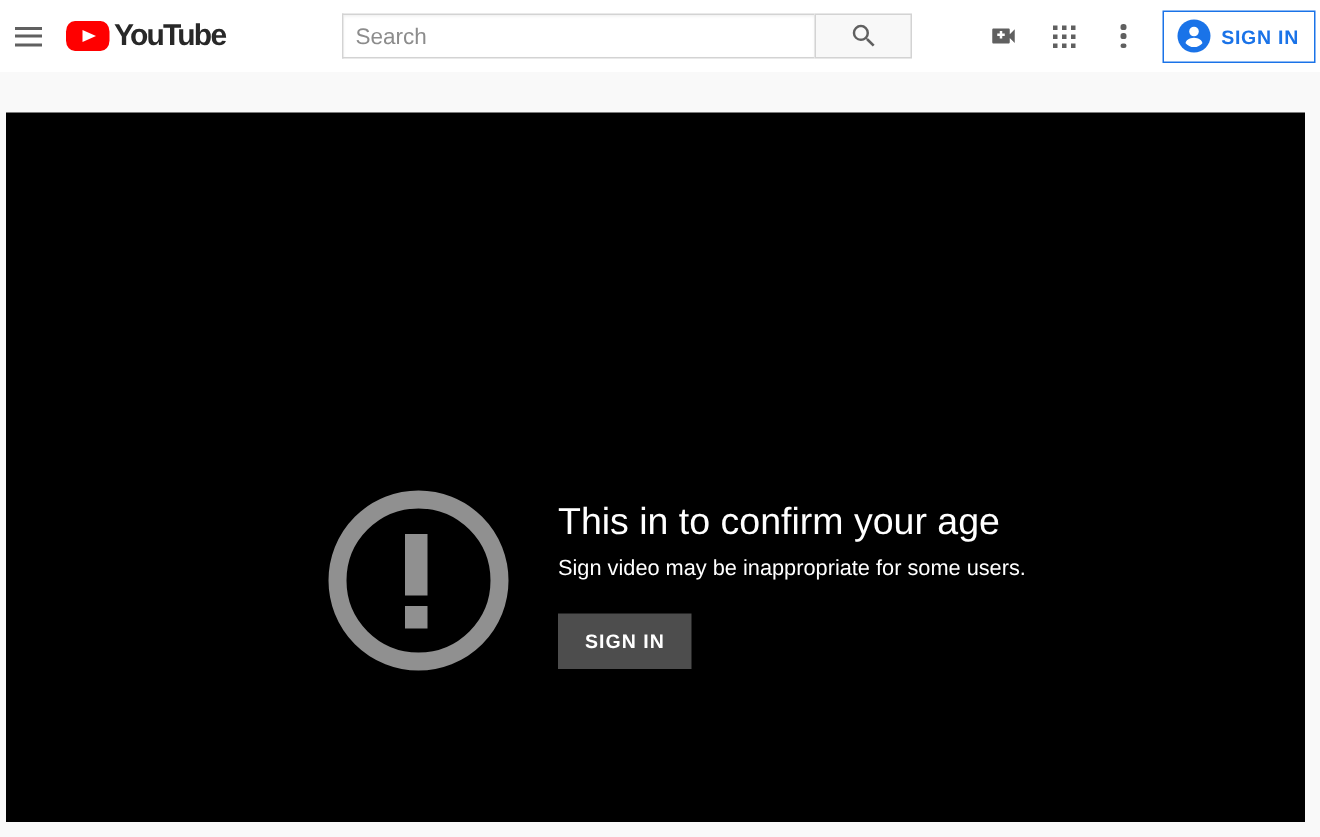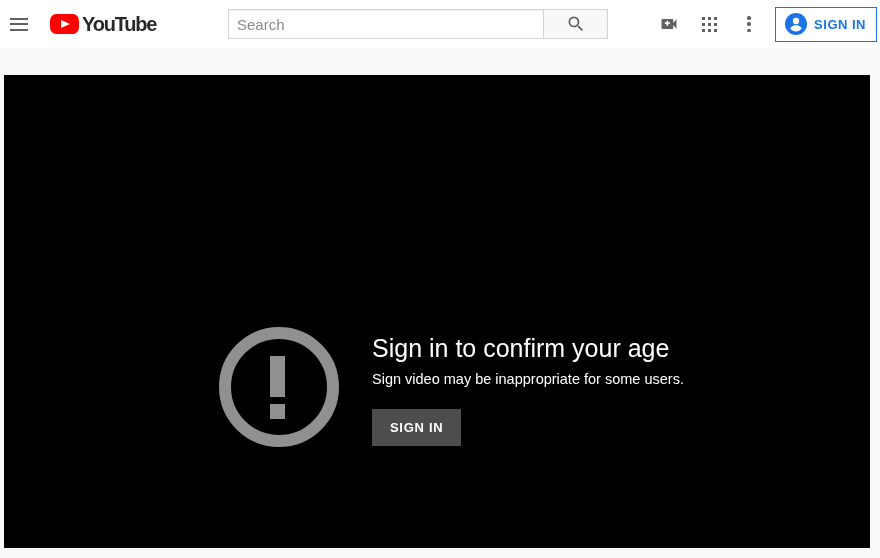--- a/index.html
+++ b/index.html
@@ -43,21 +43,21 @@
     display: block;
     height: 2px;
     background: #606060;
     margin-bottom: 3.5px;
   }
   .hamburger span:last-child { margin-bottom: 0; }
 
   .logo-link {
     display: flex;
     align-items: center;
-    margin-left: 14px;
+    margin-left: 8px;
     text-decoration: none;
     cursor: pointer;
   }
   .logo-play {
     width: 29px;
     height: 20px;
     background: #ff0000;
     border-radius: 6px / 7px;
     position: relative;
     margin-right: 3px;
@@ -316,19 +316,19 @@
 <div class="player">
   <div class="error-screen">
 
     <div class="alert-icon">
       <div class="alert-ring"></div>
       <div class="alert-bar"></div>
       <div class="alert-dot"></div>
     </div>
 
     <div class="error-text">
-      <div class="error-title">Sign in to confirm your age</div>
+      <div class="error-title">This in to confirm your age</div>
       <div class="error-sub">Sign video may be inappropriate for some users.</div>
       <button class="player-signin-button">SIGN IN</button>
     </div>
 
   </div>
 </div>
 
 </body></html>

